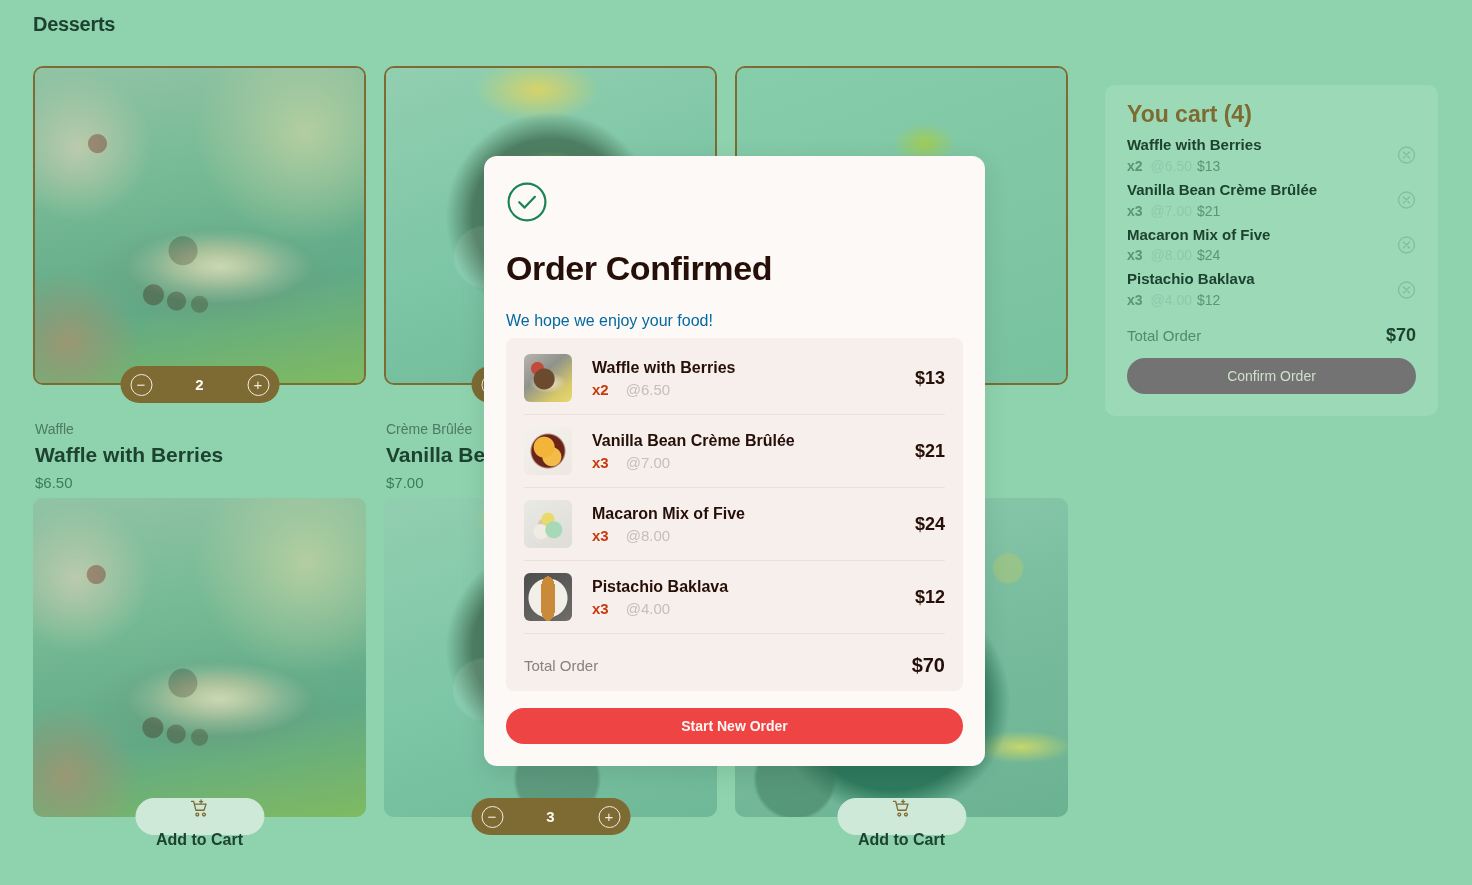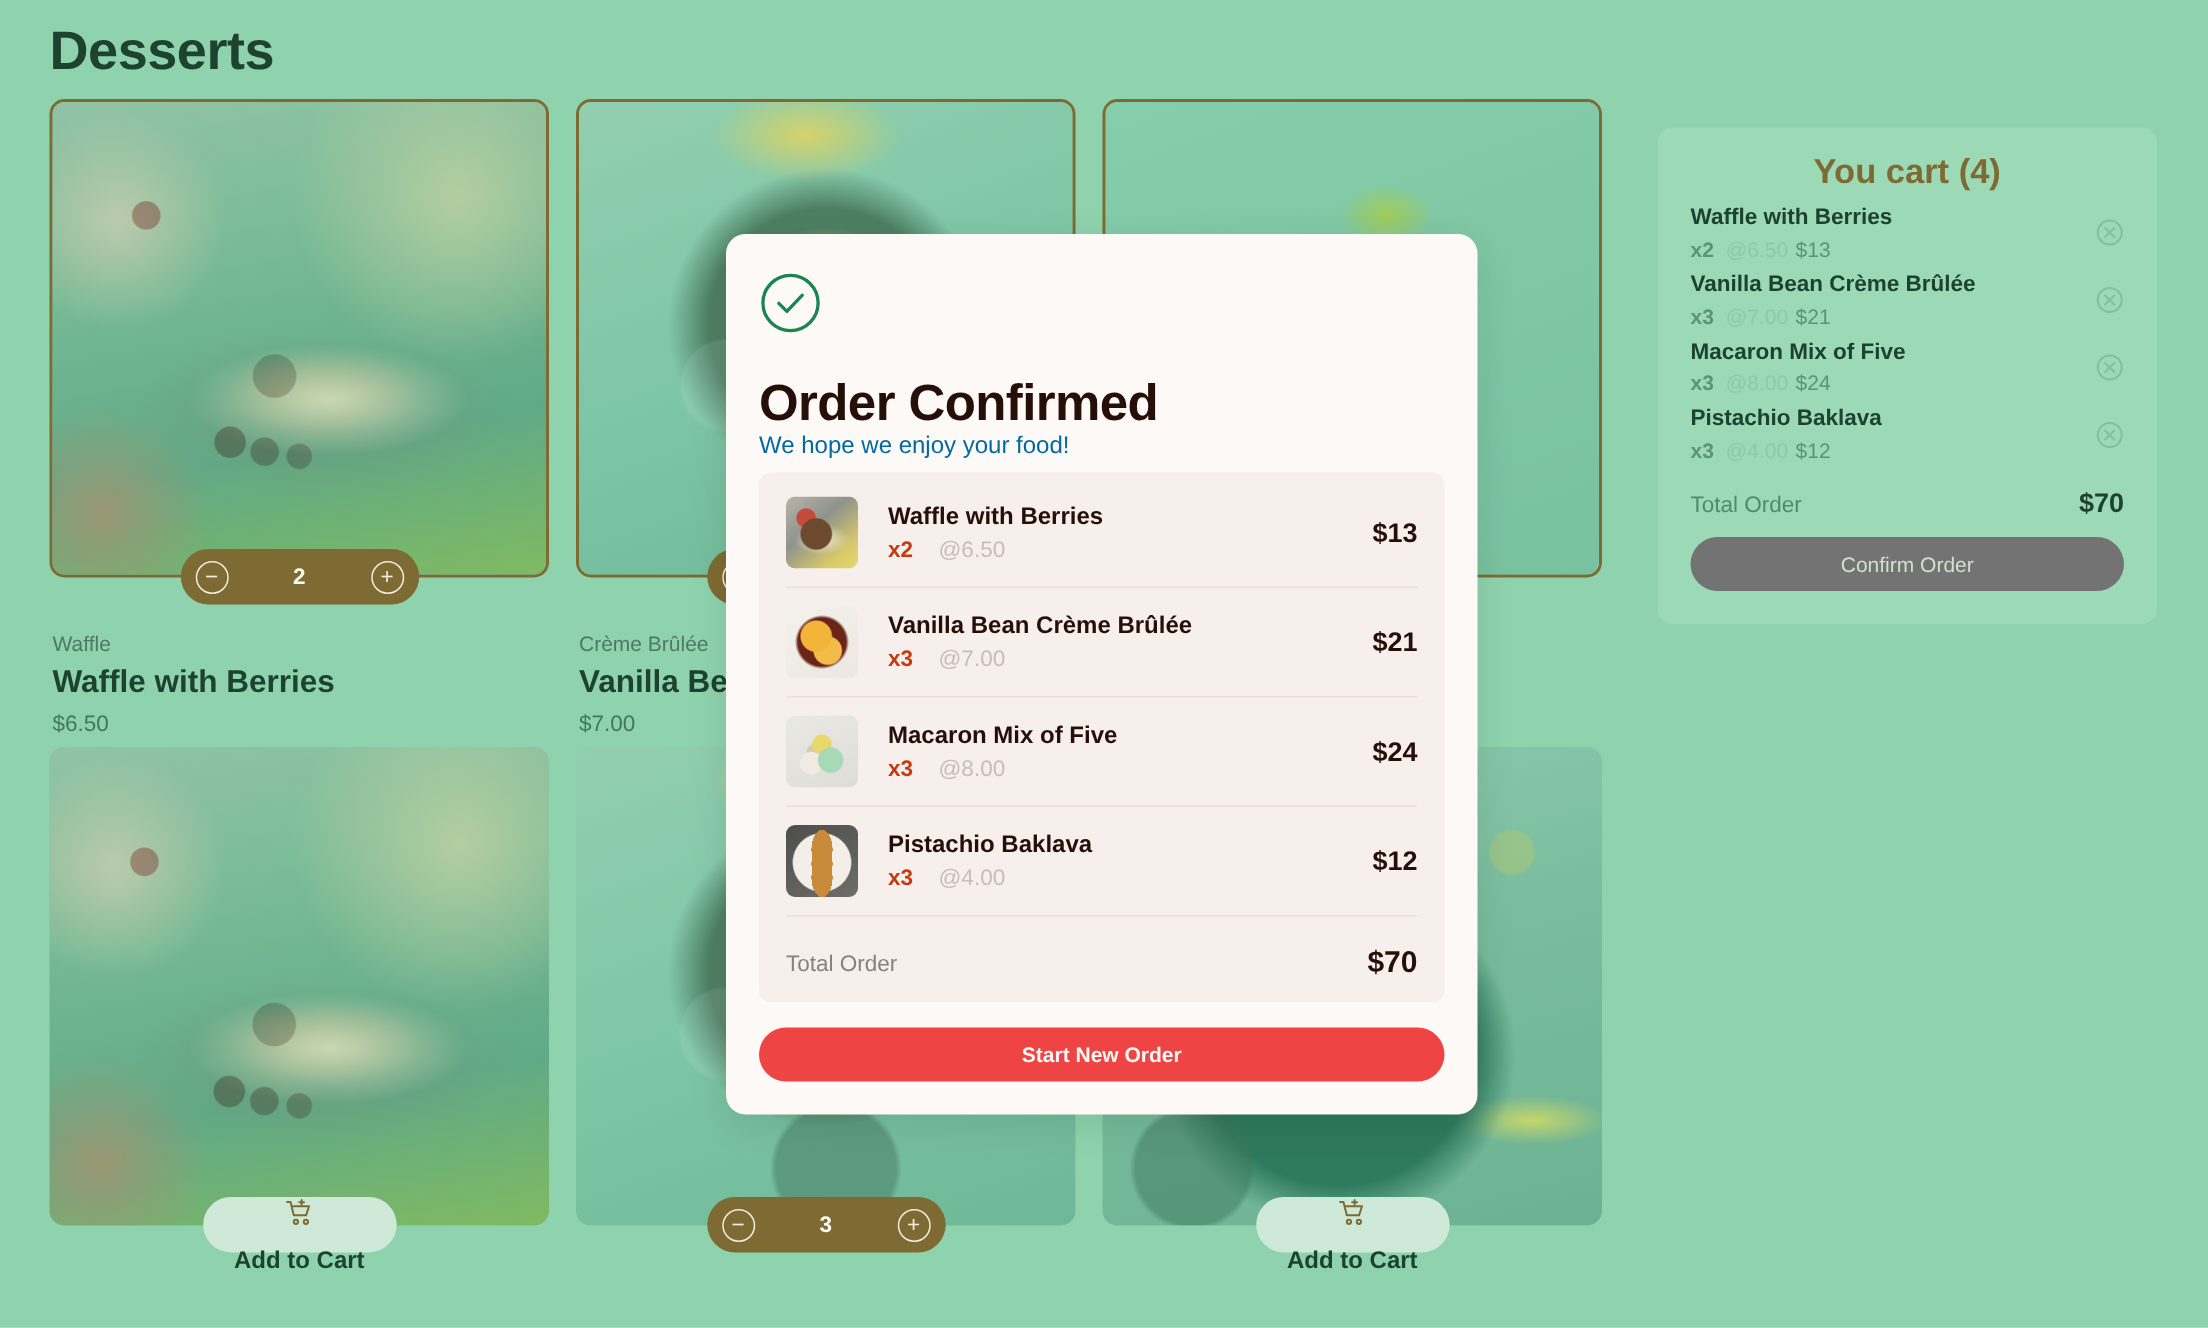--- a/index.html
+++ b/index.html
@@ -14,21 +14,21 @@
     font-family: "Liberation Sans", sans-serif;
     background: #8ed3ad;
     position: relative;
   }
 
   
   .page-title {
     position: absolute;
     left: 33px;
     top: 13px;
-    font-size: 36px;
+    font-size: 20px;
     font-weight: bold;
     color: #1d4230;
     letter-spacing: -0.3px;
   }
 
   
   .grid {
     position: absolute;
     left: 33px;
     top: 66px;
@@ -215,21 +215,20 @@
     width: 333px;
     border-radius: 10px;
     background: #9bd9b7;
     padding: 16px 22px 22px 22px;
   }
   .cart-title {
     font-size: 23px;
     font-weight: bold;
     color: #7e6b33;
     margin-bottom: 6px;
-    text-align: center;
   }
   .cart-item {
     position: relative;
     padding-right: 40px;
     margin-bottom: 2px;
   }
   .ci-name {
     font-size: 15px;
     font-weight: bold;
     color: #1d4230;
@@ -290,21 +289,21 @@
     padding: 25px 22px 22px 22px;
     pointer-events: auto;
     box-shadow: 0 6px 26px rgba(0,0,0,.10);
   }
   .check-icon { margin-bottom: 22px; }
   .modal-title {
     font-size: 34px;
     font-weight: bold;
     color: #260f08;
     letter-spacing: -0.4px;
-    margin-bottom: 0;
+    margin-bottom: 24px;
   }
   .modal-sub {
     font-size: 16px;
     color: #0369a1;
     margin-bottom: 8px;
   }
   .order-list {
     background: #f6efeb;
     border-radius: 8px;
     padding: 4px 18px 14px 18px;

